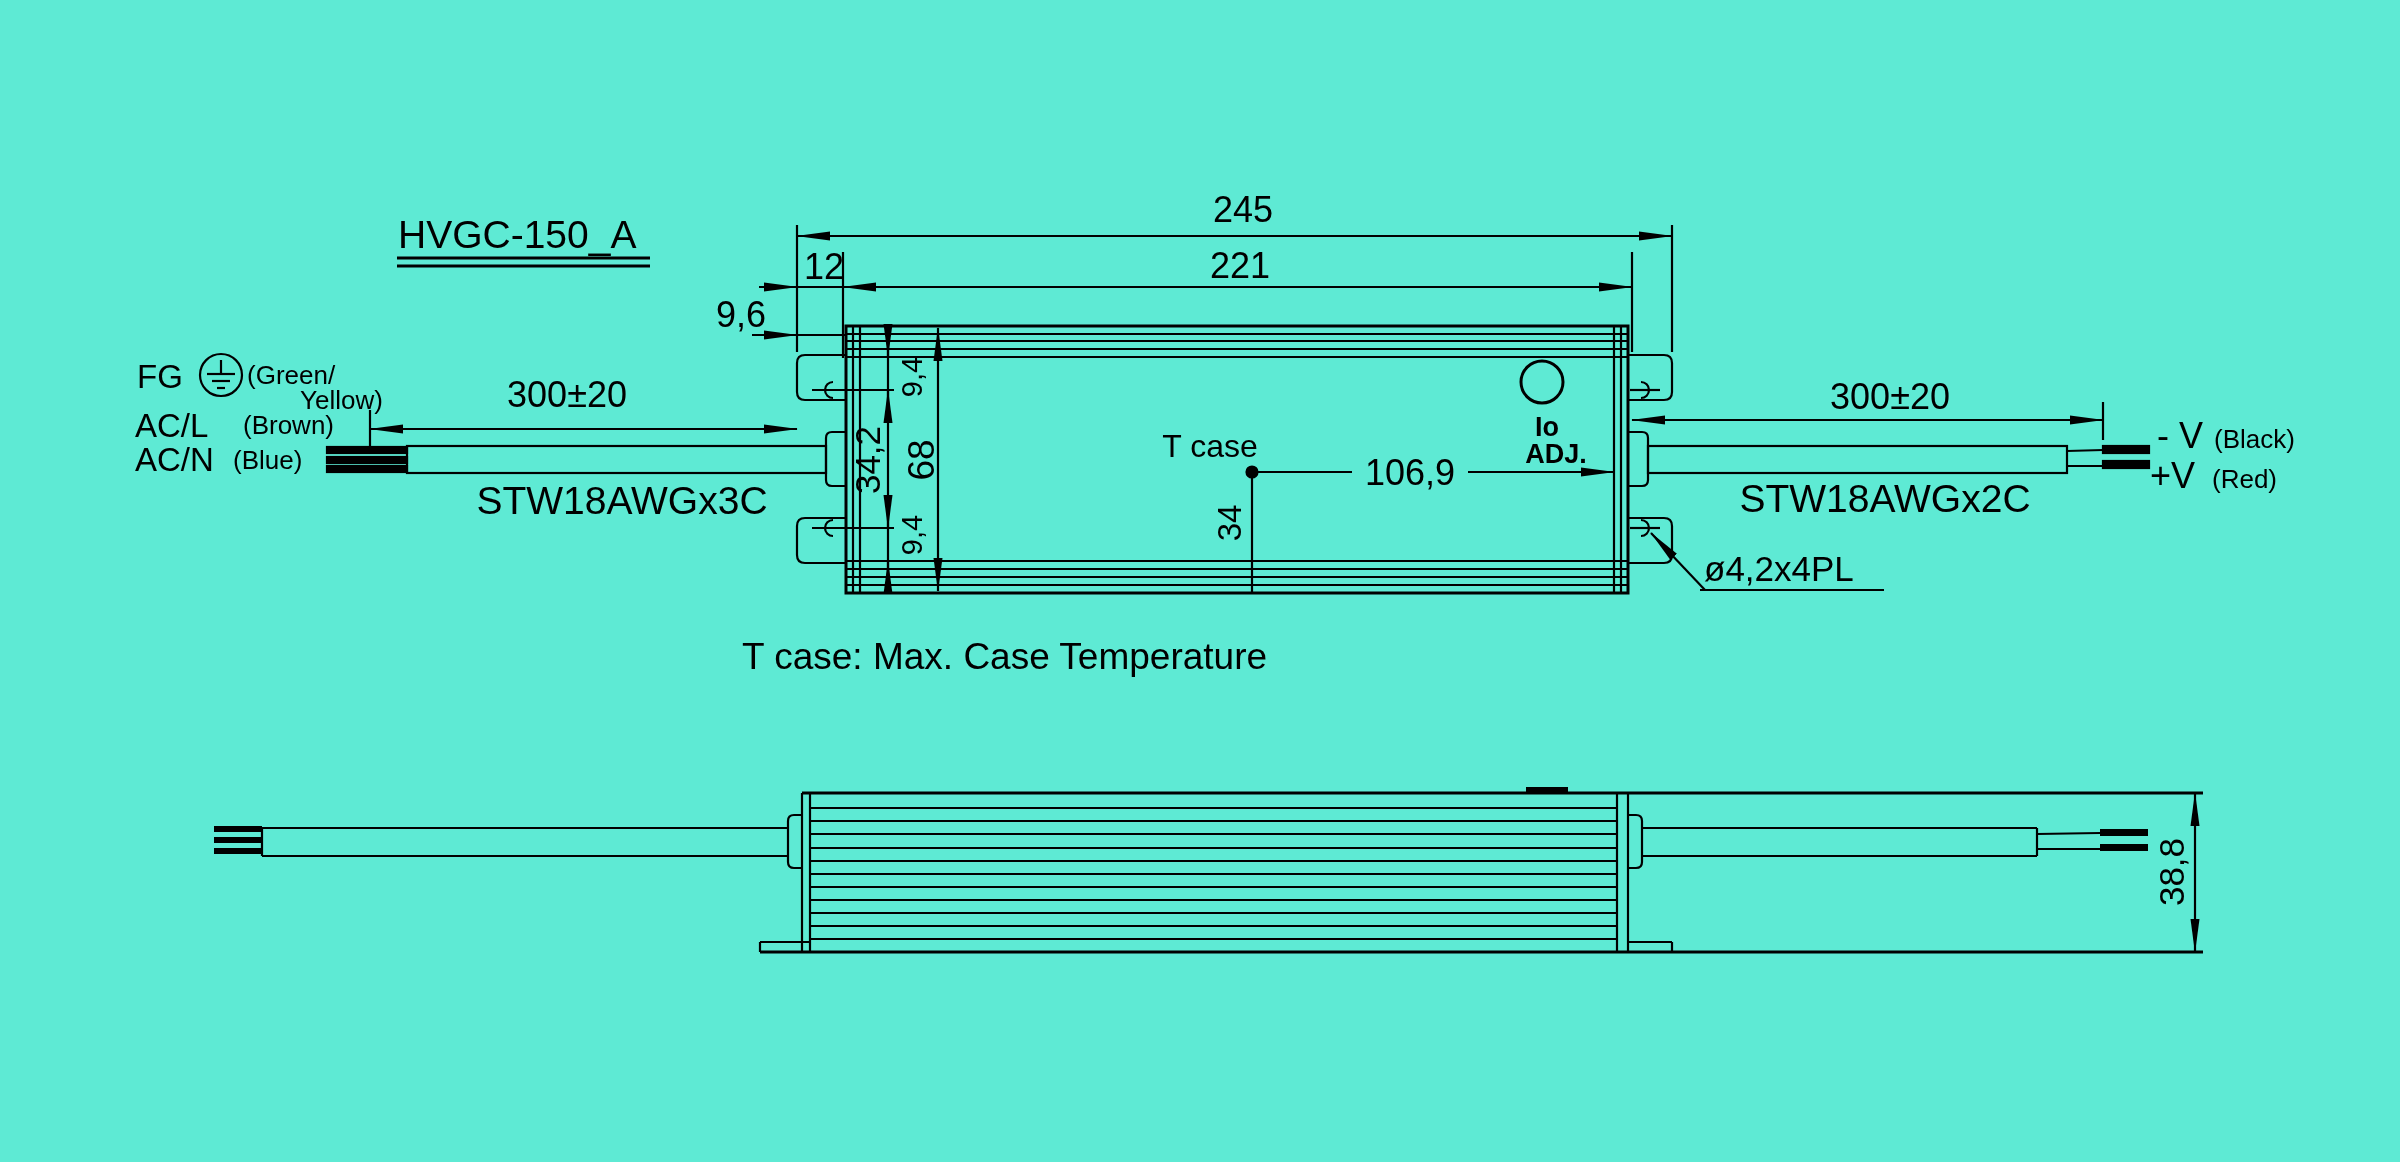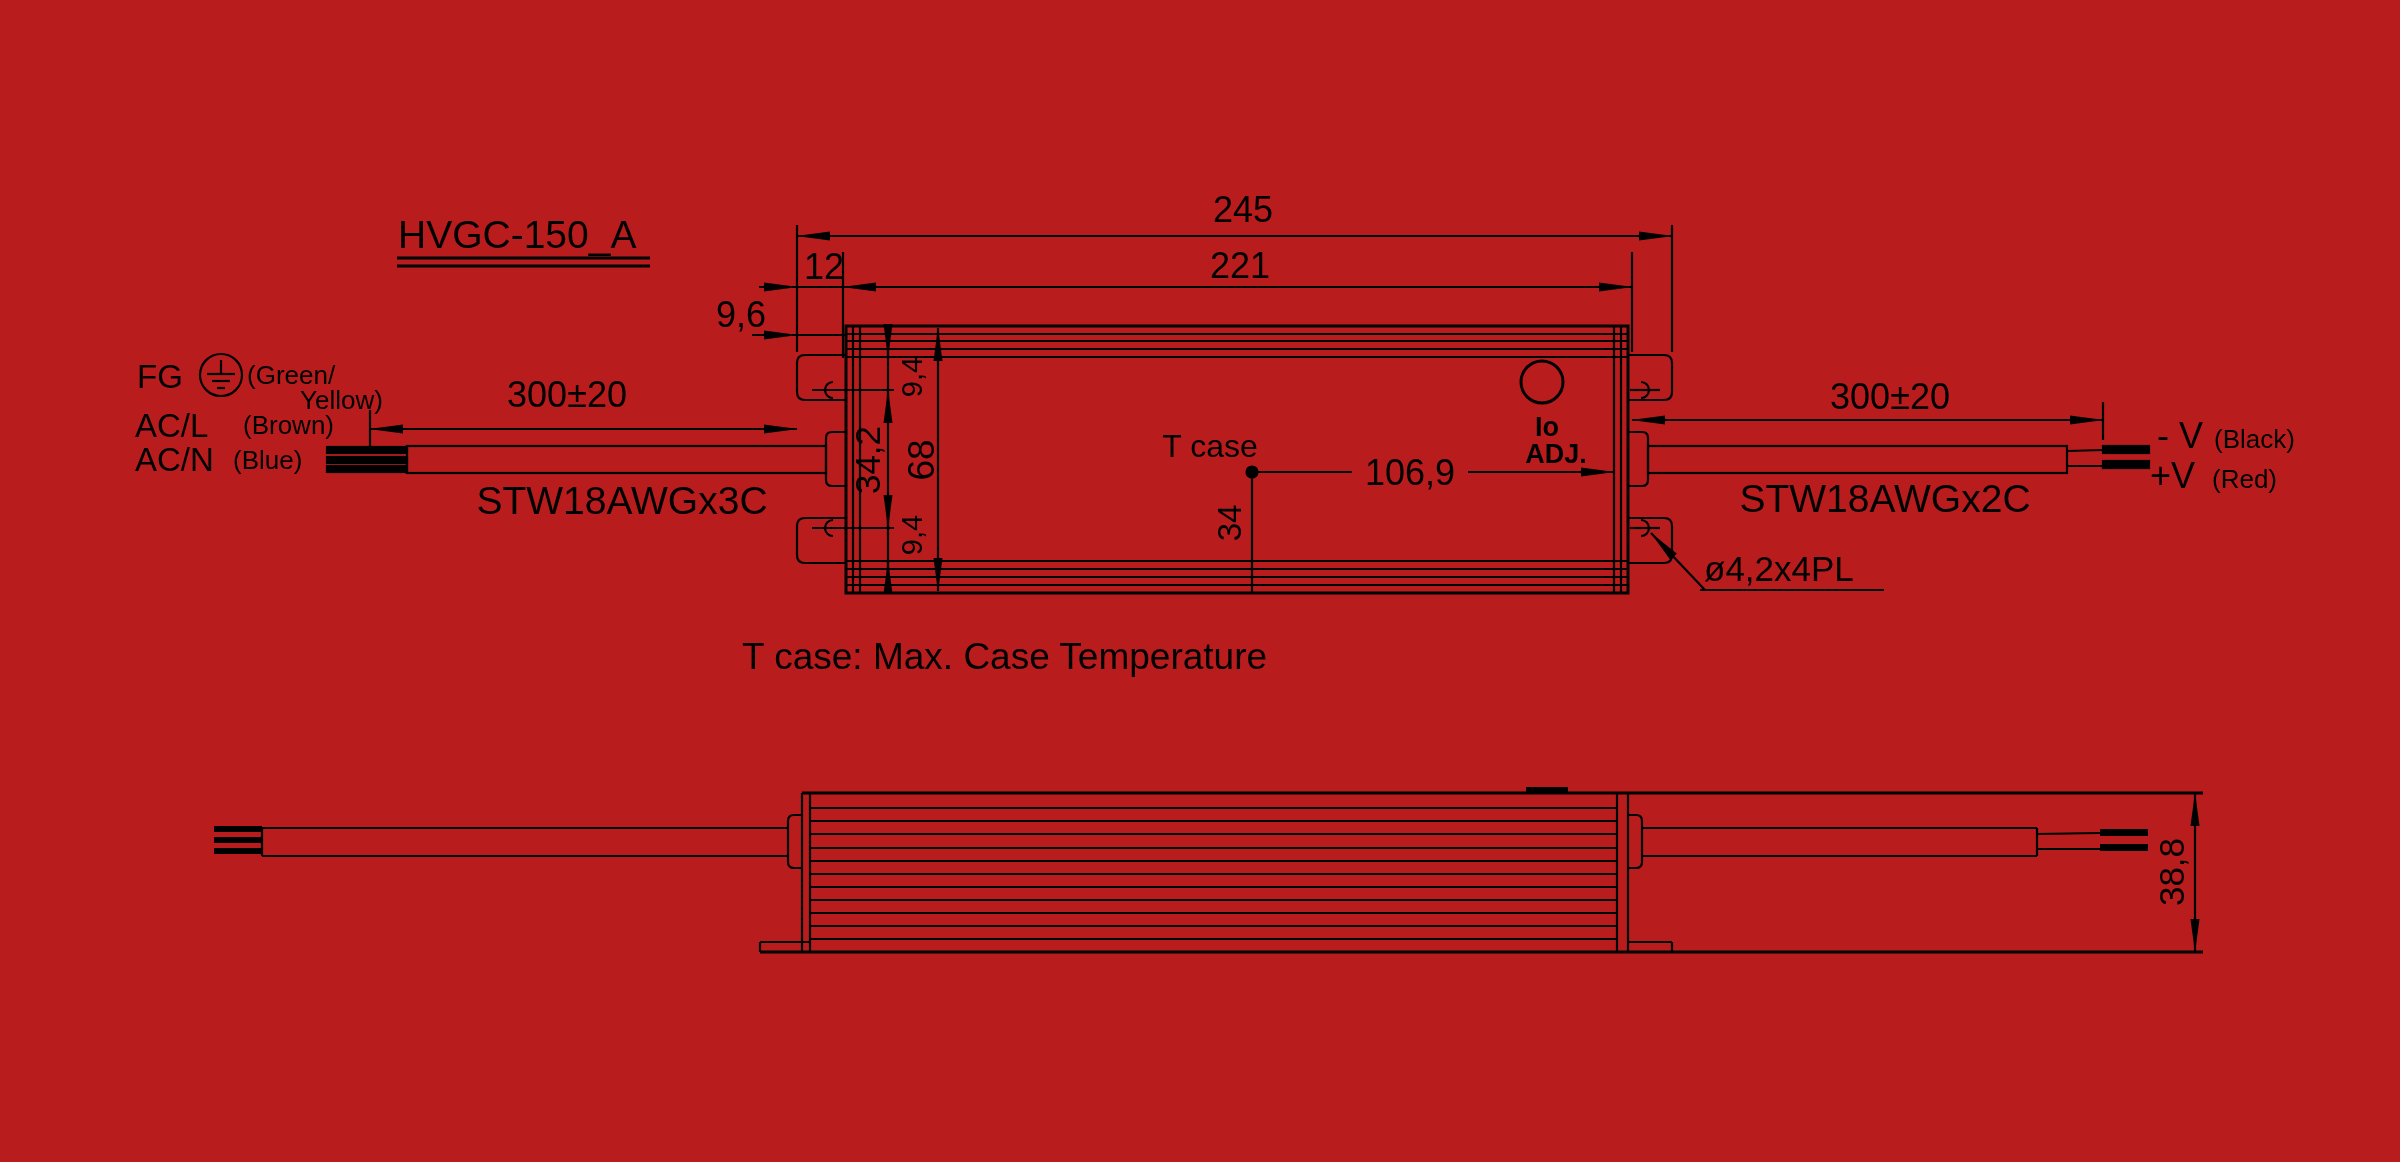--- a/index.html
+++ b/index.html
@@ -1,16 +1,16 @@
 <!DOCTYPE html>
 <html><head>
 <meta charset="utf-8">
 <style>
   html,body{margin:0;padding:0;background:#fff;}
-  .canvas{position:relative;width:2400px;height:1162px;background:#b91c1c;overflow:hidden;
+  .canvas{position:relative;width:2400px;height:1162px;background:#5eead4;overflow:hidden;
           font-family:"Liberation Sans", sans-serif;}
   svg{position:absolute;left:0;top:0;}
   svg text{fill:#000;stroke:none;font-family:"Liberation Sans", sans-serif;}
   .lbl-big{font-size:33px;}
   .lbl-paren{font-size:26px;}
   .dim{font-size:36px;}
   .dim-sm{font-size:29px;}
   .wire-spec{font-size:39px;}
   .adj{font-size:27px;font-weight:700;}
 </style>

